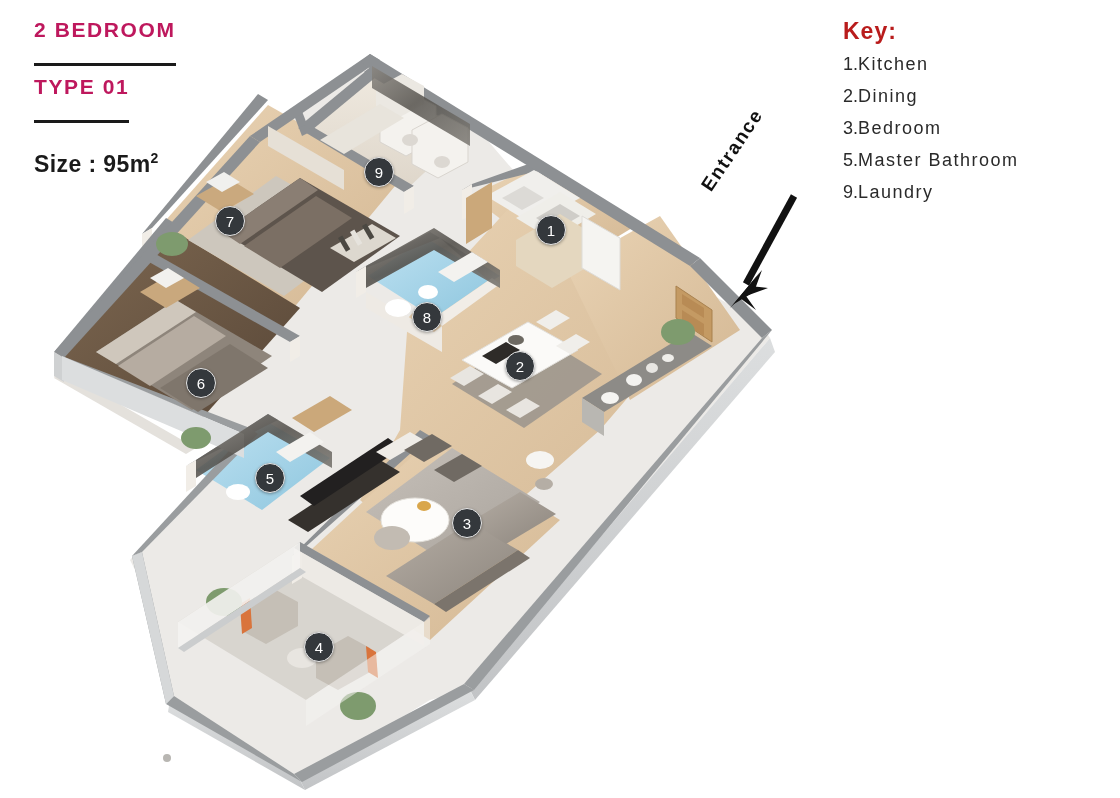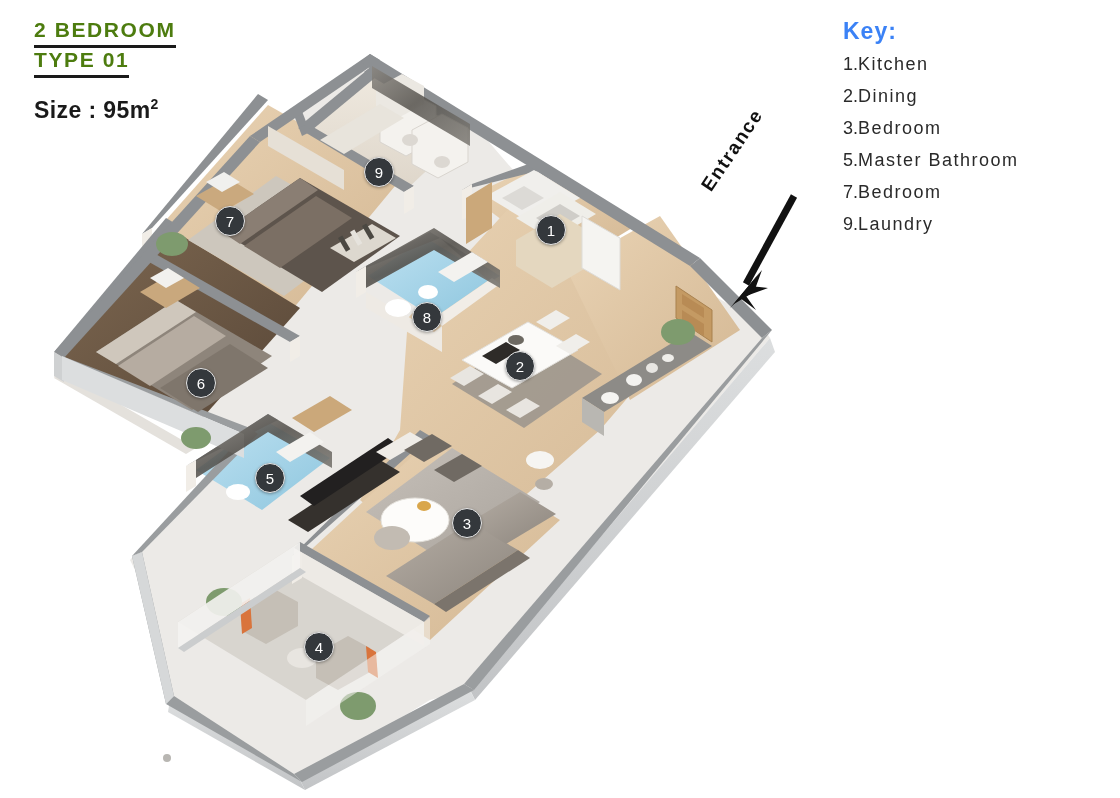--- a/index.html
+++ b/index.html
@@ -8,33 +8,33 @@
     width:1120px; height:798px;
     background:#ffffff;
     font-family:"Liberation Sans", sans-serif;
     overflow:hidden; position:relative;
   }
 
   
   #title-block { position:absolute; left:34px; top:18px; }
   .title-line {
     font-weight:bold; font-size:21px; letter-spacing:1.6px;
-    color:#4d7c0f; display:inline-block;
-    border-bottom:3px solid #1a1a1a; padding-bottom:3px; margin-bottom:0;
+    color:#be185d; display:inline-block;
+    border-bottom:3px solid #1a1a1a; padding-bottom:21px; margin-bottom:9px;
   }
   #size-line {
     font-weight:bold; font-size:23px; color:#1a1a1a;
     letter-spacing:0.4px; margin-top:18px;
   }
   #size-line sup { font-size:14px; vertical-align:super; }
 
   
   #key-block { position:absolute; left:843px; top:18px; }
   #key-title {
-    font-weight:bold; font-size:23px; color:#3b82f6; letter-spacing:1px;
+    font-weight:bold; font-size:23px; color:#b91c1c; letter-spacing:1px;
     margin-bottom:3px;
   }
   .key-item {
     font-size:18px; color:#2a2a2a; letter-spacing:1.5px;
     line-height:32px; white-space:nowrap;
   }
   .key-num { letter-spacing:0px; }
 
   
   #entrance-label {
@@ -69,21 +69,20 @@
   <div id="size-line"><span>Size : 95m</span><sup>2</sup></div>
 </div>
 
 <div id="key-block">
   <div id="key-title">Key:</div>
   <div id="key-list">
       <div class="key-item"><span class="key-num">1.</span><span>Kitchen</span></div>
       <div class="key-item"><span class="key-num">2.</span><span>Dining</span></div>
       <div class="key-item"><span class="key-num">3.</span><span>Bedroom</span></div>
       <div class="key-item"><span class="key-num">5.</span><span>Master Bathroom</span></div>
-      <div class="key-item"><span class="key-num">7.</span><span>Bedroom</span></div>
       <div class="key-item"><span class="key-num">9.</span><span>Laundry</span></div>
     </div>
 </div>
 
 <div id="plan">
 <svg width="820" height="798" viewBox="0 0 820 798" xmlns="http://www.w3.org/2000/svg">
   <defs>
     <linearGradient id="gWoodLight" x1="0" y1="0" x2="1" y2="1">
       <stop offset="0%" stop-color="#e9d3b4"></stop>
           <stop offset="100%" stop-color="#d4b894"></stop>

